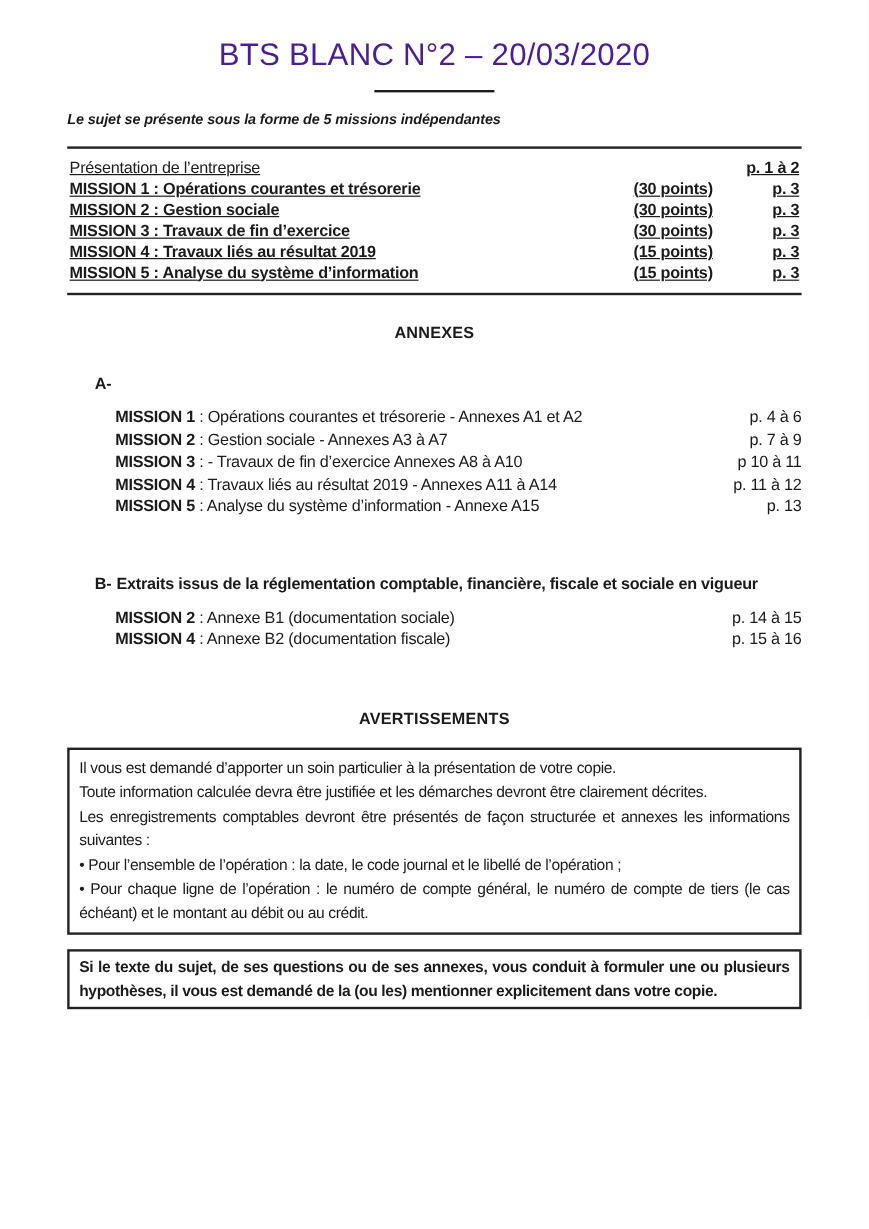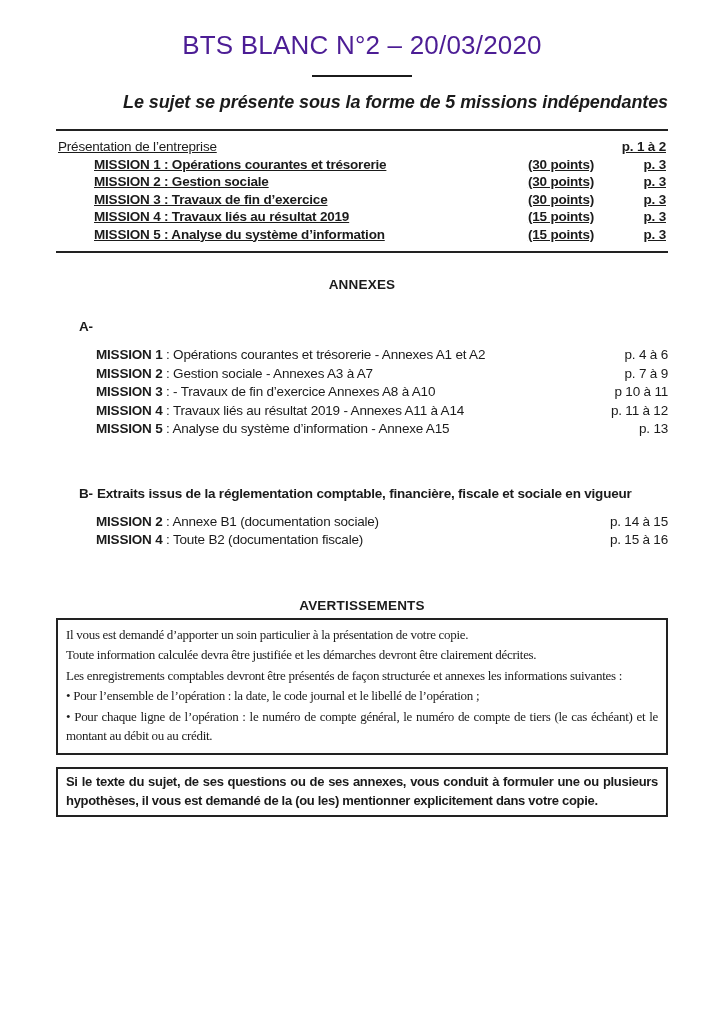--- a/index.html
+++ b/index.html
@@ -28,22 +28,22 @@
     color: #4c1d95;
   }
   .title-separator {
     width: 100px;
     border: none;
     border-top: 2px solid #1b1b1b;
     margin: 13px auto 0 auto;
   }
   .subtitle {
     margin-top: 15px;
-    text-align: right;
-    font-size: 18px;
+    text-align: left;
+    font-size: 12px;
     font-weight: 700;
     font-style: italic;
     letter-spacing: -0.1px;
   }
   
   .toc {
     margin-top: 16px;
     border-top: 2px solid #222;
     border-bottom: 2px solid #222;
     padding: 7px 2px 8px 2px;
@@ -52,21 +52,21 @@
   .toc-row {
     display: flex;
     align-items: baseline;
     font-size: 13.5px;
     line-height: 17.5px;
     letter-spacing: -0.2px;
   }
   .toc-row .toc-label { flex: 1 1 auto; }
   .toc-row .toc-points { width: 110px; text-align: right; font-weight: 700; white-space: nowrap; }
   .toc-row .toc-pages  { width: 72px;  text-align: right; font-weight: 700; white-space: nowrap; }
-  .toc-row.bold .toc-label { font-weight: 700; margin-left: 36px; }
+  .toc-row.bold .toc-label { font-weight: 700; }
   
   .center-heading {
     text-align: center;
     font-size: 13.5px;
     font-weight: 700;
     letter-spacing: 0.2px;
   }
   .annexes-heading { margin-top: 24px; }
   .section-title {
     margin-top: 27px;
@@ -86,27 +86,26 @@
     letter-spacing: -0.2px;
     gap: 36px;
   }
   .annex-row .annex-label { flex: 1 1 auto; }
   .annex-row .mission { font-weight: 700; }
   .annex-row .annex-pages { flex: 0 0 auto; text-align: right; white-space: nowrap; }
   .section-b-title { margin-top: 47px; }
   
   .avert-heading { margin-top: 48px; }
   .notice-box {
-    margin-top: 5px;
+    margin-top: 17px;
     border: 2px solid #222;
     padding: 4px 8px 6px 8px;
     font-size: 13px;
     line-height: 19.5px;
     letter-spacing: -0.3px;
-    font-family: Liberation Serif, serif;
   }
   .notice-box p { margin: 1px 0; }
   .notice-box p.justify { text-align: justify; }
   .hypothesis-box {
     margin-top: 12px;
     border: 2px solid #222;
     padding: 3px 8px 4px 8px;
     font-size: 13px;
     line-height: 19.5px;
     letter-spacing: -0.3px;
@@ -192,21 +191,21 @@
       <span class="prefix">B-</span>
       <span>Extraits issus de la réglementation comptable, financière, fiscale et sociale en vigueur</span>
     </div>
 
     <div class="annex-list">
       <div class="annex-row">
         <span class="annex-label"><span class="mission">MISSION 2</span><span> : Annexe B1 (documentation sociale)</span></span>
         <span class="annex-pages">p. 14 à 15</span>
       </div>
       <div class="annex-row">
-        <span class="annex-label"><span class="mission">MISSION 4</span><span> : Toute B2 (documentation fiscale)</span></span>
+        <span class="annex-label"><span class="mission">MISSION 4</span><span> : Annexe B2 (documentation fiscale)</span></span>
         <span class="annex-pages">p. 15 à 16</span>
       </div>
     </div>
 
     <div class="center-heading avert-heading">AVERTISSEMENTS</div>
 
     <div class="notice-box">
       <p>Il vous est demandé d’apporter un soin particulier à la présentation de votre copie.</p>
       <p>Toute information calculée devra être justifiée et les démarches devront être clairement décrites.</p>
       <p class="justify">Les enregistrements comptables devront être présentés de façon structurée et annexes les informations suivantes :</p>

